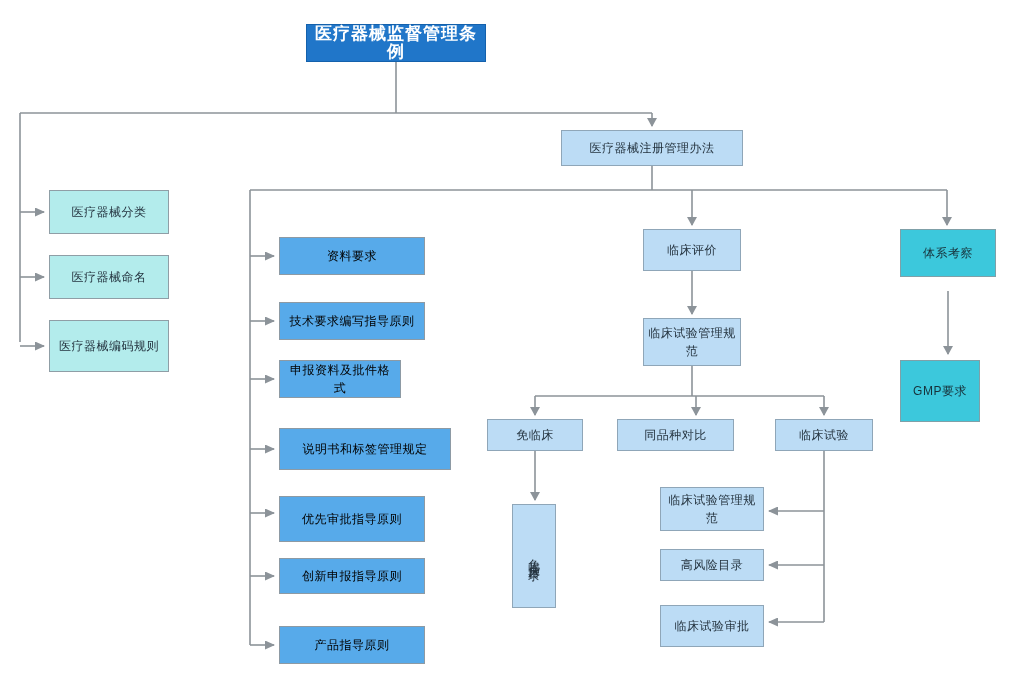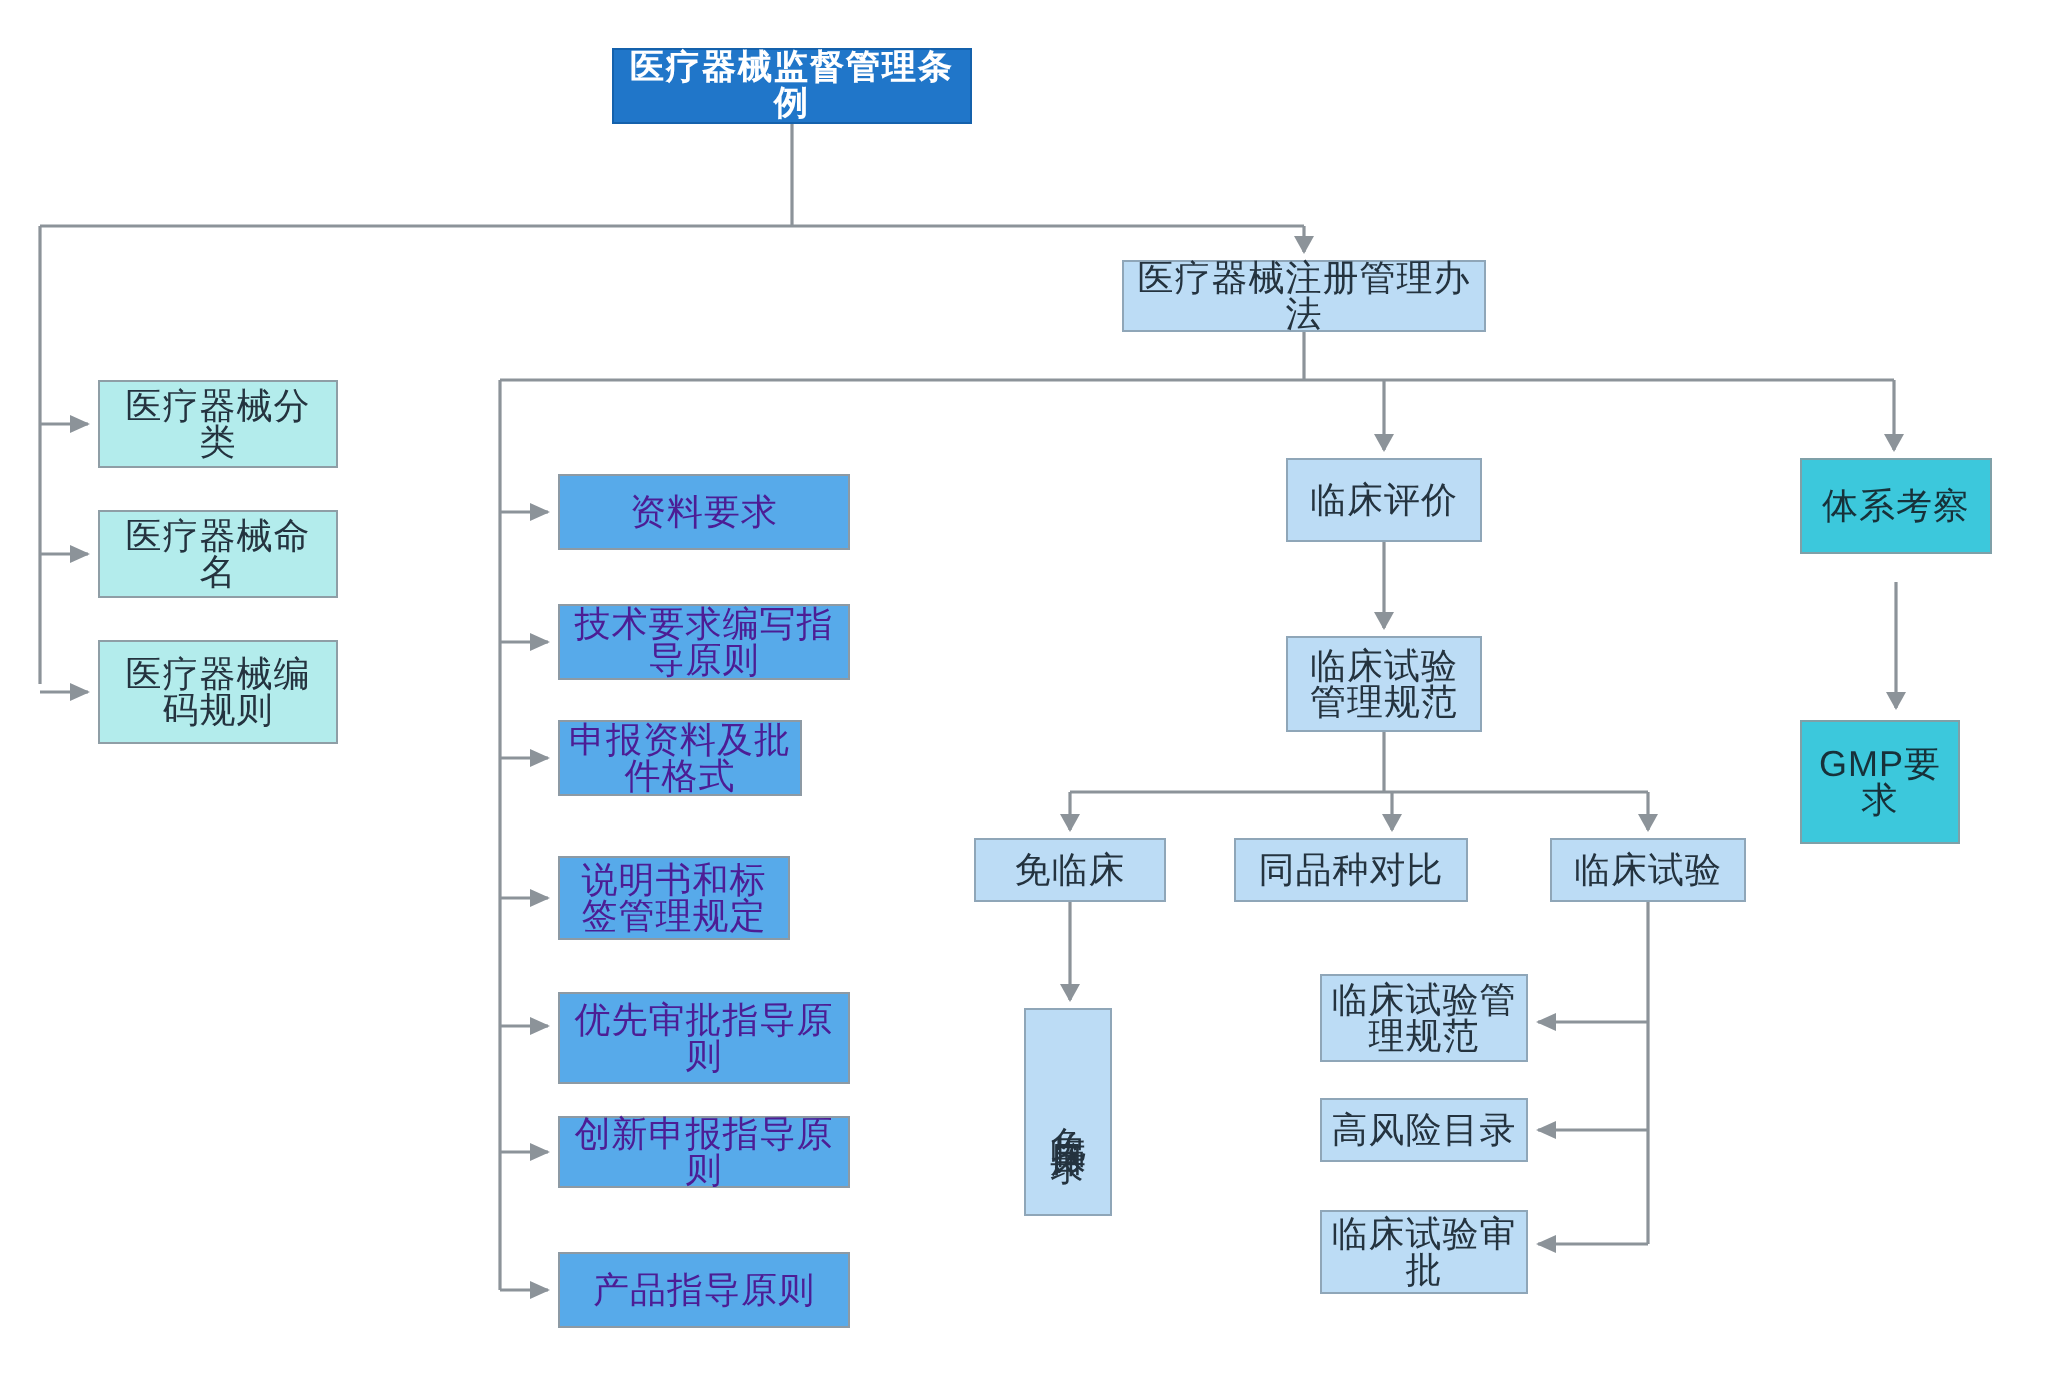--- a/index.html
+++ b/index.html
@@ -10,36 +10,36 @@
     overflow:hidden;
   }
   #canvas{position:relative;width:1024px;height:692px;}
   #edges{position:absolute;left:0;top:0;width:1024px;height:692px;}
   .node{
     position:absolute;
     box-sizing:border-box;
     border:1px solid #9aa3ab;
     display:flex;align-items:center;justify-content:center;
     text-align:center;
-    font-size:18px;
+    font-size:12px;
     line-height:18px;
     color:#24333f;
     padding:2px 4px;
     letter-spacing:0.5px;
   }
   .node.root{
     background:#2076c9;
     border-color:#1461ac;
     color:#ffffff;
     font-size:17px;
     font-weight:bold;
     letter-spacing:1px;
   }
   .node.lightblue{background:#bcdcf5;border-color:#8fa6b8;}
-  .node.blue{background:#57aaea;border-color:#8d9aa4;color:#4c1d95;}
+  .node.blue{background:#57aaea;border-color:#8d9aa4;color:#000000;}
   .node.pale{background:#b3ecec;border-color:#8f9ea6;}
   .node.cyan{background:#3cc8dc;border-color:#7fa0a8;color:#17313a;}
   .node.vertical{
     writing-mode:vertical-rl;
     text-orientation:upright;
     letter-spacing:3px;
     line-height:22px;
   }
 </style>
 </head>
@@ -110,21 +110,21 @@
   <div class="node root" style="left:306px;top:24px;width:180px;height:38px;">医疗器械监督管理条例</div>
   <div class="node lightblue" style="left:561px;top:130px;width:182px;height:36px;">医疗器械注册管理办法</div>
 
   <div class="node pale" style="left:49px;top:190px;width:120px;height:44px;">医疗器械分类</div>
   <div class="node pale" style="left:49px;top:255px;width:120px;height:44px;">医疗器械命名</div>
   <div class="node pale" style="left:49px;top:320px;width:120px;height:52px;">医疗器械编码规则</div>
 
   <div class="node blue" style="left:279px;top:237px;width:146px;height:38px;">资料要求</div>
   <div class="node blue" style="left:279px;top:302px;width:146px;height:38px;">技术要求编写指导原则</div>
   <div class="node blue" style="left:279px;top:360px;width:122px;height:38px;">申报资料及批件格式</div>
-  <div class="node blue" style="left:279px;top:428px;width:116px;height:42px;">说明书和标签管理规定</div>
+  <div class="node blue" style="left:279px;top:428px;width:172px;height:42px;">说明书和标签管理规定</div>
   <div class="node blue" style="left:279px;top:496px;width:146px;height:46px;">优先审批指导原则</div>
   <div class="node blue" style="left:279px;top:558px;width:146px;height:36px;">创新申报指导原则</div>
   <div class="node blue" style="left:279px;top:626px;width:146px;height:38px;">产品指导原则</div>
 
   <div class="node lightblue" style="left:643px;top:229px;width:98px;height:42px;">临床评价</div>
   <div class="node lightblue" style="left:643px;top:318px;width:98px;height:48px;">临床试验管理规范</div>
 
   <div class="node lightblue" style="left:487px;top:419px;width:96px;height:32px;">免临床</div>
   <div class="node lightblue" style="left:617px;top:419px;width:117px;height:32px;">同品种对比</div>
   <div class="node lightblue" style="left:775px;top:419px;width:98px;height:32px;">临床试验</div>

